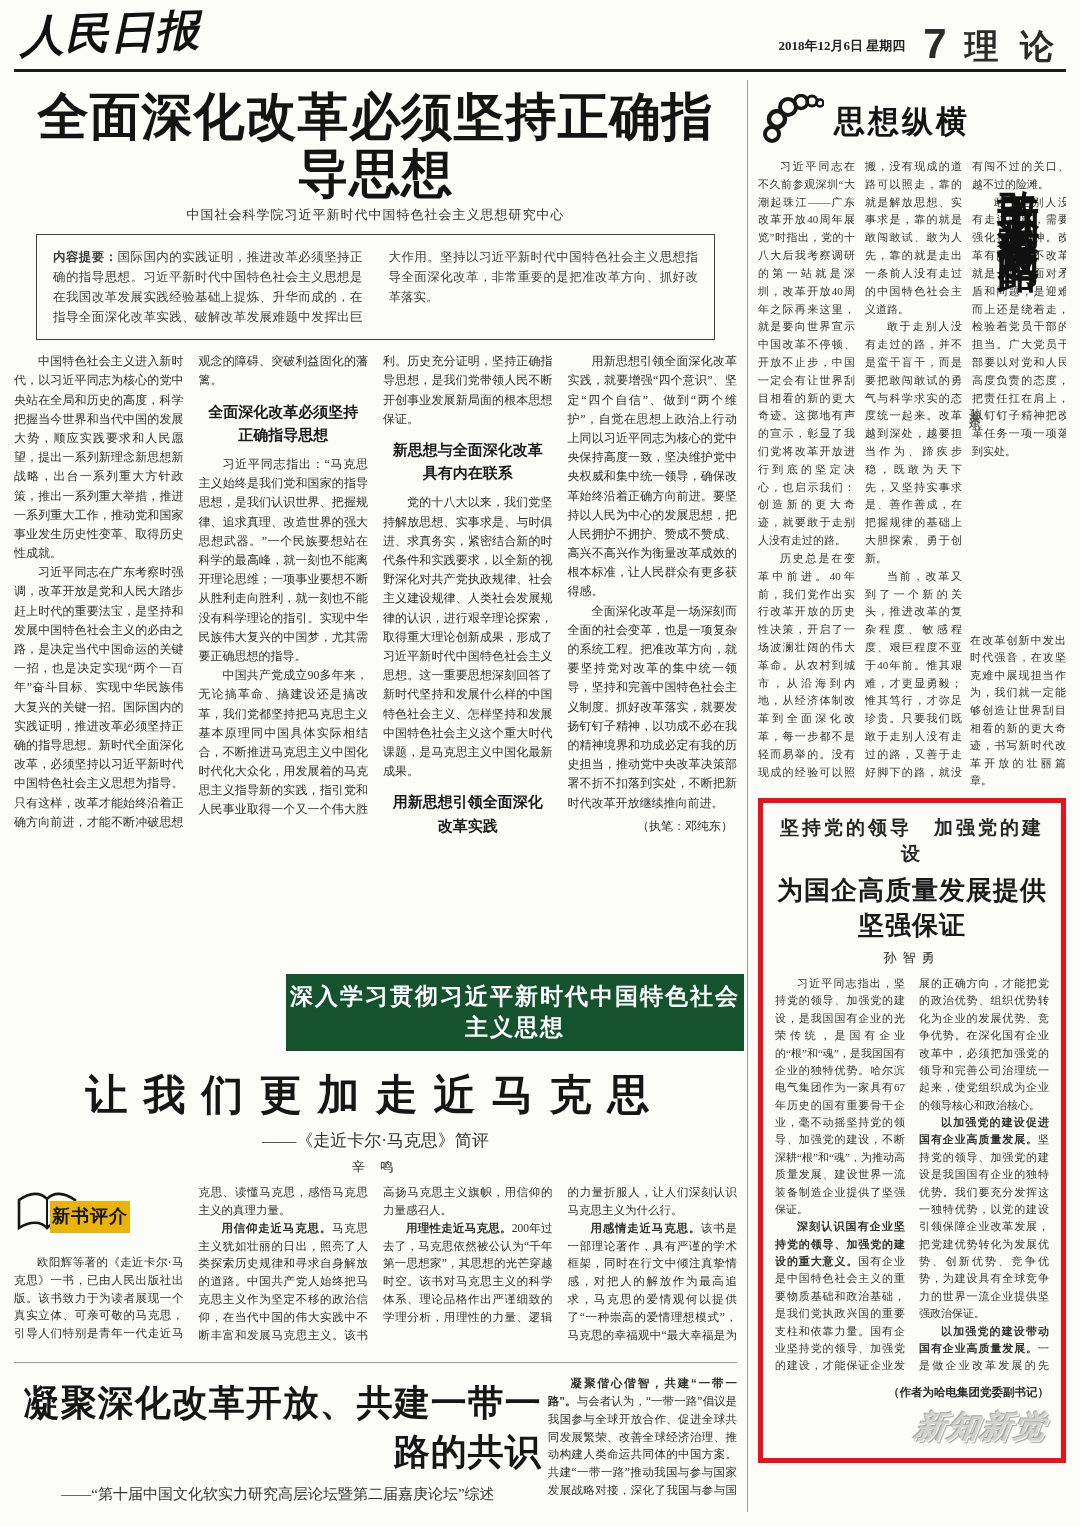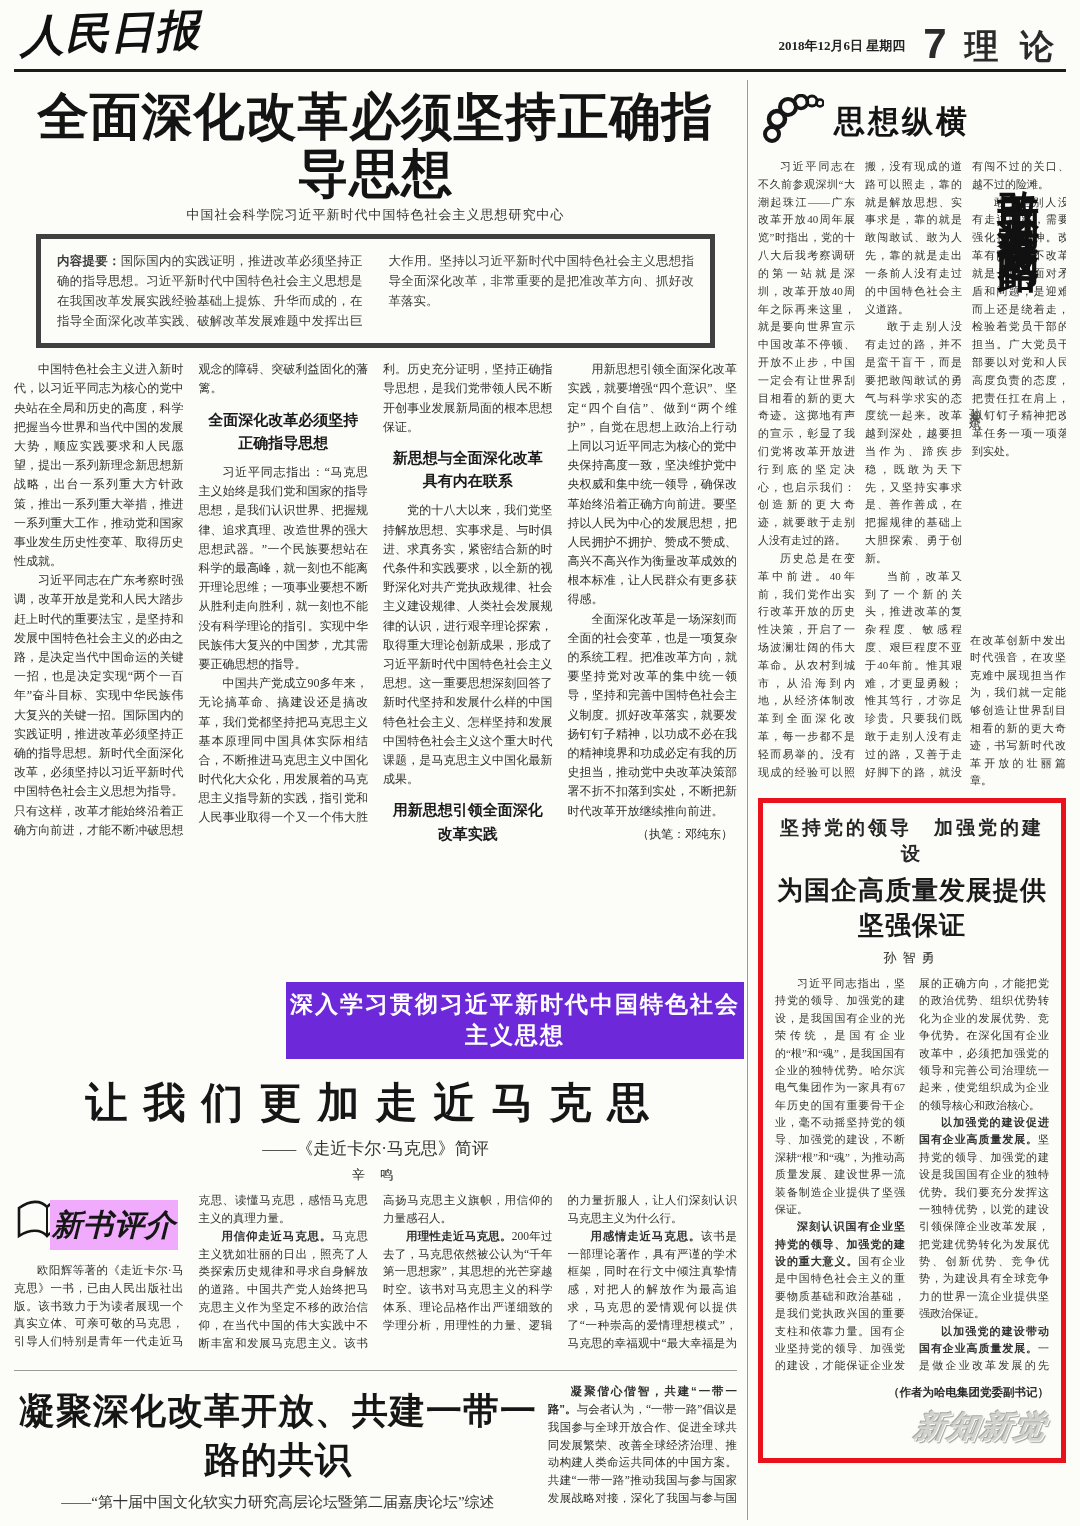--- a/index.html
+++ b/index.html
@@ -20,52 +20,52 @@
   .mh-section { font-size:34px; font-weight:900; font-family:"Liberation Sans","DejaVu Sans",sans-serif;
     letter-spacing:6px; line-height:1; }
   
   .cols { display:flex; padding-top:8px; }
   .left-region { width:733px; padding-right:10px; }
   .right-region { width:319px; border-left:1px solid #9a9a9a; padding-left:10px; }
   
   .main-headline { font-family:"Liberation Sans","DejaVu Sans",sans-serif; font-weight:900;
     font-size:51px; text-align:center; letter-spacing:1px; line-height:1.12; margin:8px 0 4px; color:#141414; }
   .main-byline { text-align:center; font-size:13px; color:#333; letter-spacing:1px; margin-bottom:10px; }
-  .summary-box { border:5px solid #404040; margin:0 22px 12px; padding:12px 16px;
+  .summary-box { border:1px solid #404040; margin:0 22px 12px; padding:12px 16px;
     column-count:2; column-gap:26px; font-size:12.5px; line-height:1.6; color:#3d3d3d; text-align:justify; }
   .summary-box b { font-weight:bold; }
   .article-body { column-count:4; column-gap:15px; height:612px; overflow:hidden;
     font-size:12px; line-height:1.6; text-align:justify; color:#303030; }
   .article-body p { text-indent:2em; }
   .subhead { font-family:"Liberation Sans","DejaVu Sans",sans-serif; font-weight:900; font-size:15px;
     text-align:center; line-height:1.55; margin:9px 6px; color:#1b1b1b; break-inside:avoid; }
   .attribution { text-align:right; font-size:12px; margin-top:4px; padding-right:4px; }
   
-  .study-banner { margin:10px 0 8px 272px; width:458px; background:#6d28d9; color:#fff;
+  .study-banner { margin:10px 0 8px 272px; width:458px; background:#14532d; color:#fff;
     font-family:"Liberation Sans","DejaVu Sans",sans-serif; font-weight:bold; font-size:23px;
     text-align:center; padding:7px 0 8px; letter-spacing:2px; }
   
   .marx-headline { font-family:"Liberation Sans","DejaVu Sans",sans-serif; font-weight:900; font-size:42px;
     text-align:center; letter-spacing:16px; color:#161616; margin:16px 0 6px; }
   .marx-subtitle { text-align:center; font-size:17px; color:#333; margin-bottom:6px; }
   .byline-small { text-align:center; font-size:13px; letter-spacing:6px; margin-bottom:8px; }
   .marx-body { column-count:4; column-gap:15px; height:168px; overflow:hidden;
     font-size:11.5px; line-height:1.55; text-align:justify; color:#303030; }
   .marx-body p { text-indent:2em; }
   .lead { font-family:"Liberation Sans","DejaVu Sans",sans-serif; font-weight:bold; }
   
   .badge-book { break-inside:avoid; display:flex; align-items:center; gap:4px; margin:6px 0 10px; }
   .badge-book .bk-txt { font-family:"Liberation Sans","DejaVu Sans",sans-serif; font-weight:900;
-    font-size:30px; letter-spacing:1px; color:#161616; margin-left:-34px; background:#f0abfc; padding:2px 2px;font-style:italic; }
+    font-size:18px; letter-spacing:1px; color:#161616; margin-left:-34px; background:#eab308; padding:2px 2px; }
   
   .belt { border-top:1px solid #9a9a9a; margin-top:10px; padding-top:10px; }
   .belt-top { display:flex; }
   .belt-head-block { width:73%; }
   .belt-headline { font-family:"Liberation Sans","DejaVu Sans",sans-serif; font-weight:900; font-size:36px;
-    text-align:center; color:#161616; letter-spacing:1px; margin:6px 0 8px; }
+    text-align:right; color:#161616; letter-spacing:1px; margin:6px 0 8px; }
   .belt-subtitle { text-align:center; font-size:15px; color:#333; margin-bottom:8px; }
   .belt-side { width:27%; font-size:11.5px; line-height:1.55; text-align:justify; padding:2px 0 0 6px;
     height:122px; overflow:hidden; color:#303030;}
   .belt-side p { text-indent:2em; }
   
   .ideas-header { display:flex; align-items:center; gap:10px; padding:14px 0 8px 4px; }
   .ideas-title { font-family:"Liberation Sans","DejaVu Sans",sans-serif; font-weight:900; font-size:31px;
     letter-spacing:3px; color:#141414; }
   .ideas-content { display:flex; height:632px; overflow:hidden; }
   .ideas-text { flex:1; column-count:2; column-gap:10px; font-size:11px; line-height:1.62;

